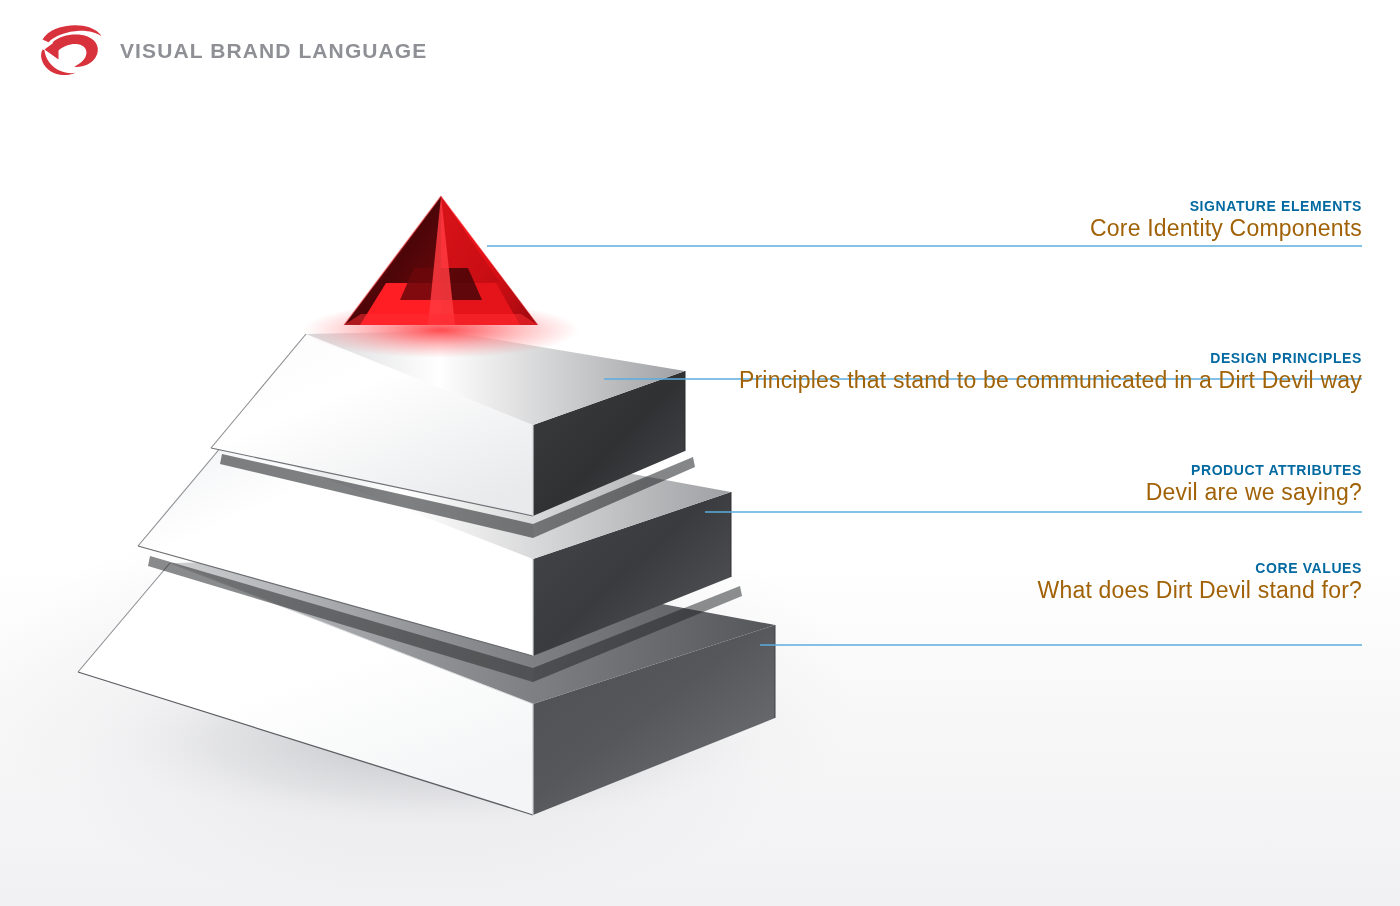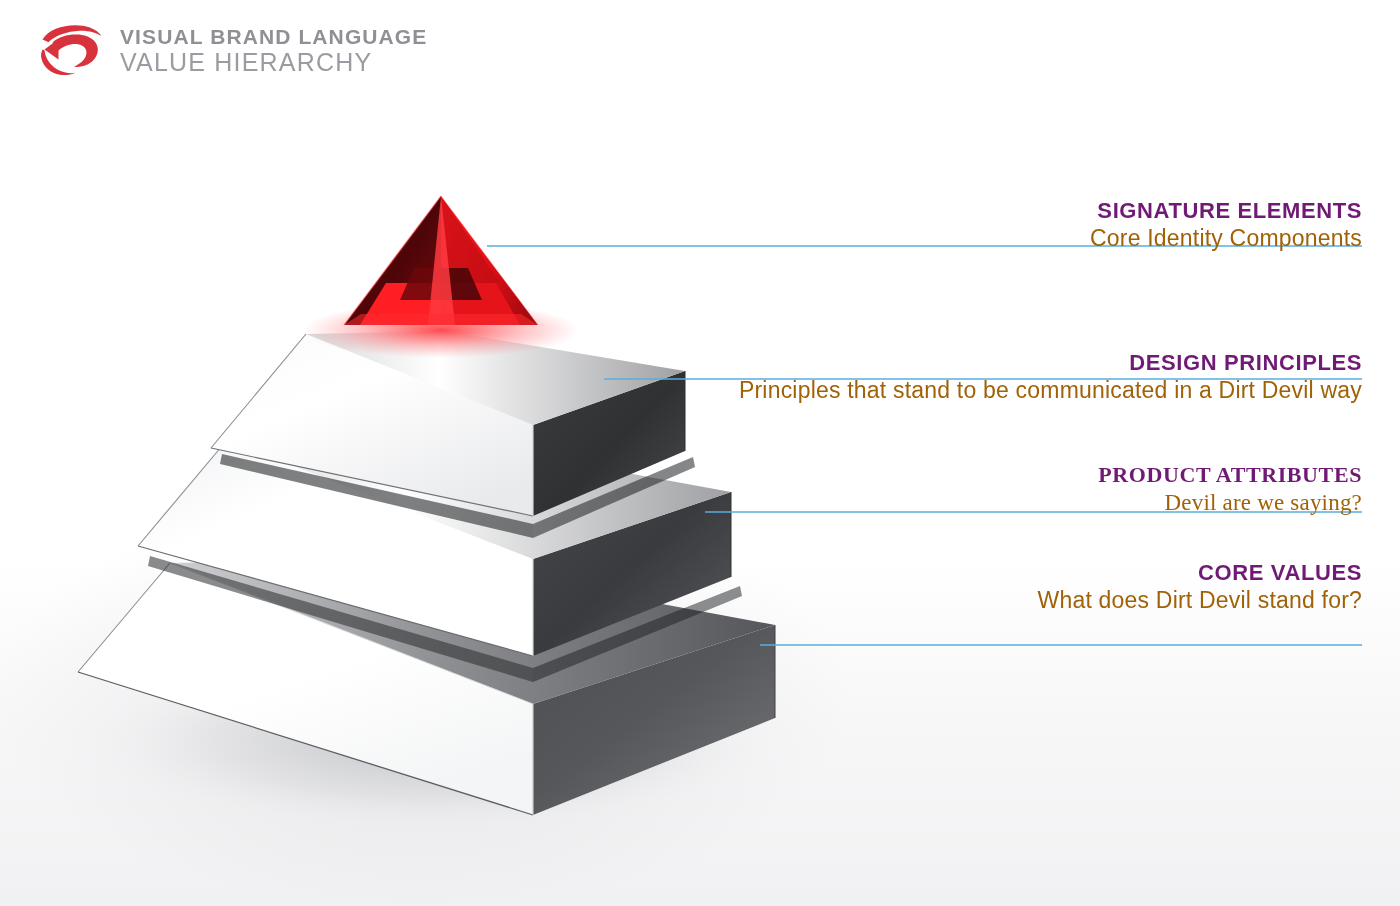--- a/index.html
+++ b/index.html
@@ -14,49 +14,49 @@
   #backdrop{
     position:absolute; left:0; top:0; width:1400px; height:906px;
     background:
       radial-gradient(ellipse 620px 300px at 420px 700px, rgba(150,152,158,.18) 0%, rgba(255,255,255,0) 70%),
       linear-gradient(180deg,#ffffff 0%,#ffffff 62%,#f7f7f8 80%,#f1f1f3 100%);
   }
 
   
   #header{ position:absolute; left:34px; top:22px; display:flex; align-items:center; gap:14px; }
   #logo-mark{ width:72px; height:56px; flex:0 0 auto; }
-  #header-text{ display:flex; flex-direction:column; line-height:1; }
+  #header-text{ display:flex; flex-direction:row; line-height:1; }
   #title-main{
     font-size:21px; font-weight:bold; letter-spacing:1.1px;
     color:#8e9095; white-space:nowrap;
   }
   #title-sub{
     font-size:25px; font-weight:normal; letter-spacing:1.2px;
     color:#9a9ca1; white-space:nowrap; margin-top:3px;
   }
 
   
   #pyramid{ position:absolute; left:0; top:0; width:1400px; height:906px; pointer-events:none; }
 
   
   .label-block{
     position:absolute; right:38px; text-align:right; width:760px;
   }
   .label-title{
-    font-size:22px; font-weight:bold; letter-spacing:.6px;
-    color:#701a75; line-height:1.16; white-space:nowrap;
+    font-size:14px; font-weight:bold; letter-spacing:.6px;
+    color:#0369a1; line-height:1.16; white-space:nowrap;
   }
   .label-sub{
     font-size:23px; font-weight:normal; letter-spacing:.2px;
     color:#a16207; line-height:1.2; white-space:nowrap; margin-top:1px;
   }
   .label-block .label-sub{ display:inline-block; }
   #lbl-0{ top:198px; }
   #lbl-1{ top:350px; }
-  #lbl-2{ top:462px;font-family:Liberation Serif, serif; }
+  #lbl-2{ top:462px; }
   #lbl-3{ top:560px; }
 
   
   #connectors{ position:absolute; left:0; top:0; width:1400px; height:906px; pointer-events:none; }
 </style>
 </head>
 <body>
 
 <div id="backdrop"></div>
 
@@ -71,21 +71,20 @@
                  C 53.8 27.8, 50.5 23.2, 44 22.2 C 37.5 21.2, 29.5 23.8, 24.5 28.5
                  L 24.5 37.5 L 10.5 27.5 L 24.5 17 L 24.5 24 Z"></path>
         <path d="M10.5 28.2 C 11.5 37.5, 17.5 45, 26 48.8 C 31 51, 36.5 51.8, 41.5 50.8
                  C 37 52.8, 31.5 53.6, 26 52.8 C 16.5 51.4, 9.5 45, 7.5 36.8
                  C 6.6 33.2, 7.2 30, 8.6 27.5 Z"></path>
       </g>
     </svg>
   </span>
   <div id="header-text">
     <div id="title-main">VISUAL BRAND LANGUAGE</div>
-    <div id="title-sub">VALUE HIERARCHY</div>
   </div>
 </div>
 
 <svg id="pyramid" viewBox="0 0 1400 906">
   <defs>
 
     <linearGradient id="gLightA" x1="0" y1="0" x2="0.75" y2="1">
       <stop offset="0%" stop-color="#fbfbfc"></stop>
       <stop offset="40%" stop-color="#ffffff"></stop>
       <stop offset="100%" stop-color="#e9eaec"></stop>

